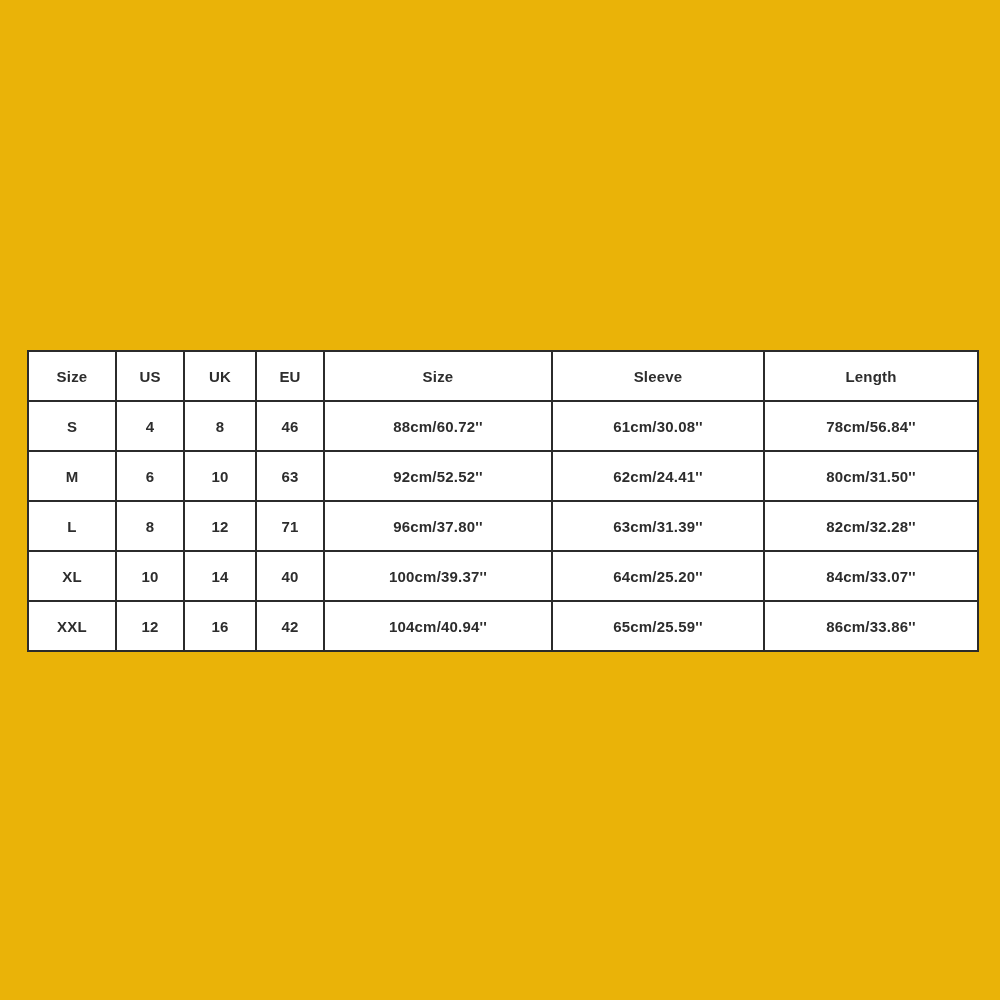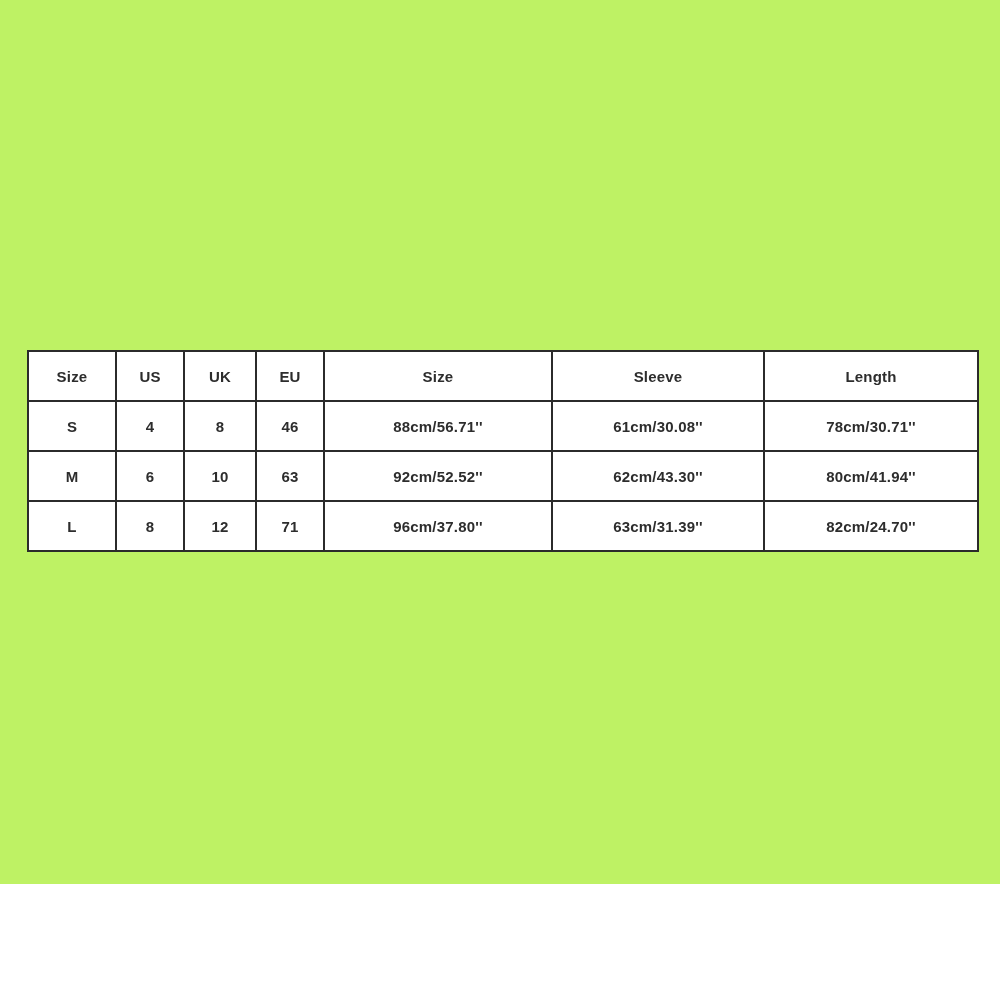--- a/index.html
+++ b/index.html
@@ -6,22 +6,22 @@
     margin: 0;
     padding: 0;
     width: 1000px;
     height: 1000px;
     background: #ffffff;
     font-family: "Liberation Sans", sans-serif;
   }
   .canvas {
     position: relative;
     width: 1000px;
-    height: 884px;
-    background: #bef264;
+    height: 1000px;
+    background: #eab308;
   }
   table.size-chart {
     position: absolute;
     left: 27px;
     top: 350px;
     width: 950px;
     border-collapse: collapse;
     table-layout: fixed;
     background: #ffffff;
   }
@@ -71,37 +71,55 @@
         <th>Sleeve</th>
         <th>Length</th>
       </tr>
     </thead>
     <tbody>
       <tr>
         <td>S</td>
         <td>4</td>
         <td>8</td>
         <td>46</td>
-        <td>88cm/56.71''</td>
+        <td>88cm/60.72''</td>
         <td>61cm/30.08''</td>
-        <td>78cm/30.71''</td>
+        <td>78cm/56.84''</td>
       </tr>
       <tr>
         <td>M</td>
         <td>6</td>
         <td>10</td>
         <td>63</td>
         <td>92cm/52.52''</td>
-        <td>62cm/43.30''</td>
-        <td>80cm/41.94''</td>
+        <td>62cm/24.41''</td>
+        <td>80cm/31.50''</td>
       </tr>
       <tr>
         <td>L</td>
         <td>8</td>
         <td>12</td>
         <td>71</td>
         <td>96cm/37.80''</td>
         <td>63cm/31.39''</td>
-        <td>82cm/24.70''</td>
+        <td>82cm/32.28''</td>
+      </tr>
+      <tr>
+        <td>XL</td>
+        <td>10</td>
+        <td>14</td>
+        <td>40</td>
+        <td>100cm/39.37''</td>
+        <td>64cm/25.20''</td>
+        <td>84cm/33.07''</td>
+      </tr>
+      <tr>
+        <td>XXL</td>
+        <td>12</td>
+        <td>16</td>
+        <td>42</td>
+        <td>104cm/40.94''</td>
+        <td>65cm/25.59''</td>
+        <td>86cm/33.86''</td>
       </tr>
     </tbody>
   </table>
 </div>
 
 </body></html>

